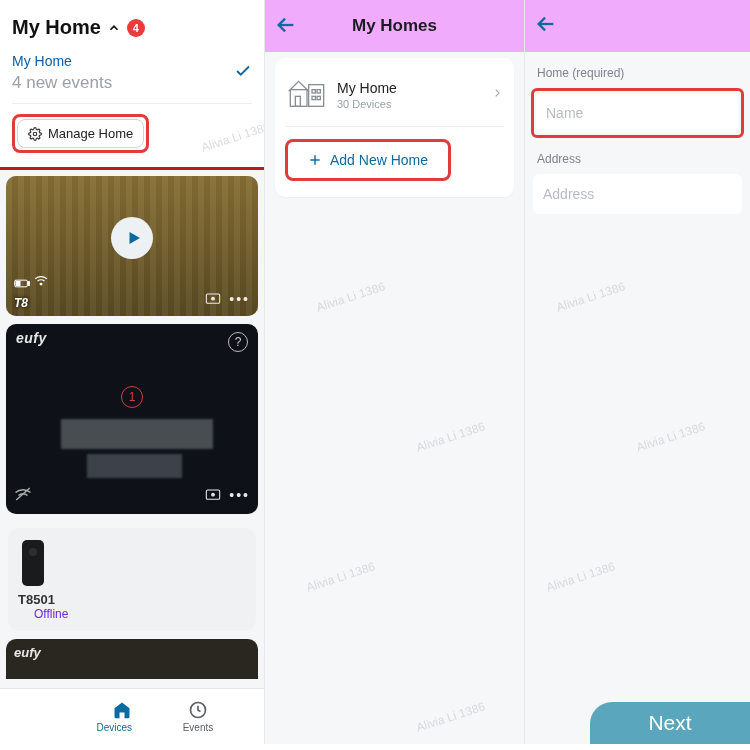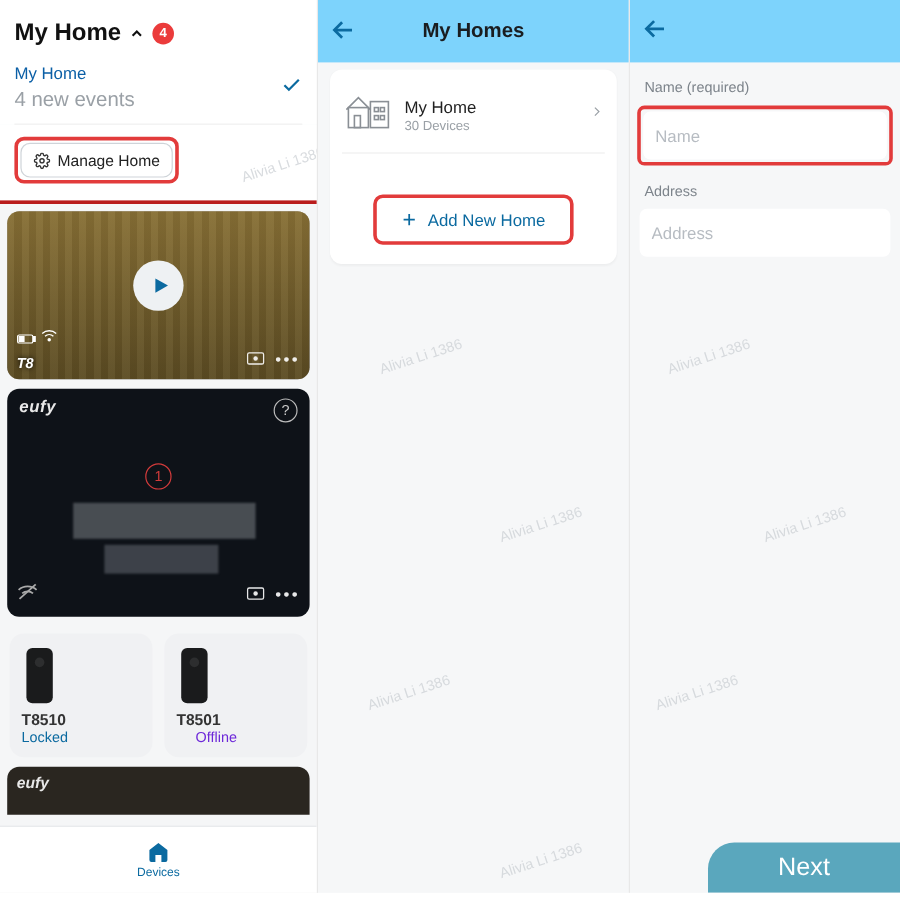--- a/index.html
+++ b/index.html
@@ -45,34 +45,34 @@
   .tile .dev::after{ content:""; position:absolute; left:50%; top:8px; transform:translateX(-50%); width:8px;height:8px;background:#2d2e2f;border-radius:50%; }
   .tile .nm { font-size:13px; font-weight:600; color:#333; }
   .tile .st-lock { font-size:12px; color:#0b6aa0; }
   .tile .st-off { font-size:12px; color:#6d28d9;margin-left:16px; }
 
   .cam3 { margin:8px 6px 0; height:40px; border-radius:10px 10px 0 0; background:#2a2620; position:relative; overflow:hidden; }
   .cam3 .brand { position:absolute; left:8px; top:6px; color:#e8e8e8; font-size:13px; font-style:italic; font-weight:600; }
 
   .tabbar { position:absolute; left:0; right:0; bottom:0; height:56px; background:#fff; border-top:1px solid #e4e6e9; display:flex; }
   .tab { flex:1; display:flex; flex-direction:column; align-items:center; justify-content:center; gap:2px; font-size:10px; color:#5a6066; cursor:pointer; }
-  .tab.active { color:#0b6aa0; }
+  .tab.active { color:#0b6aa0;align-items:flex-end; }
   .tab svg { width:20px; height:20px; }
 
   
-  .hdr { display:flex; align-items:center; justify-content:center; height:52px; position:relative; background:#7dd3fc; }
+  .hdr { display:flex; align-items:center; justify-content:center; height:52px; position:relative; background:#f0abfc; }
   .hdr .back { position:absolute; left:10px; top:14px; color:#0b6aa0; cursor:pointer; }
   .hdr h2 { font-size:17px; font-weight:600; color:#1a1d20; }
   .card { margin:6px 10px 0; background:#fff; border-radius:10px; padding:12px 10px 16px; box-shadow:0 1px 2px rgba(0,0,0,.04); }
   .home-item { display:flex; align-items:center; gap:10px; padding:6px 2px 12px; border-bottom:1px solid #eee; cursor:pointer; }
   .home-item .txt .n { font-size:14px; color:#222; font-weight:500; }
   .home-item .txt .d { font-size:11px; color:#9aa0a6; margin-top:2px; }
   .home-item .chev { margin-left:auto; color:#9aa0a6; font-size:18px; }
   .house-ico svg { width:40px; height:34px; }
-  .add-wrap { margin-top:34px; display:flex; justify-content:center; }
+  .add-wrap { margin-top:12px; display:flex; justify-content:flex-start; }
   .add-btn { color:#0b6aa0; font-size:14px; background:none; border:none; display:flex; align-items:center; gap:8px; cursor:pointer; padding:8px 18px; }
   .red-outline { border:3px solid #e23b3b; border-radius:8px; padding:2px; }
 
   
   .c3 .label { font-size:12px; color:#7d848b; padding:14px 12px 8px; }
   .field-wrap { padding:0 8px; }
   .field { width:100%; background:#fff; border:none; border-radius:6px; padding:12px 10px; font-size:14px; color:#333; }
   .field::placeholder { color:#b7bcc2; }
   .name-redbox { border:3px solid #e23b3b; border-radius:6px; padding:2px; margin:0 6px; }
   .next { position:absolute; right:0; bottom:0; width:160px; height:42px; background:#5aa7bd; color:#fff; border:none; border-top-left-radius:22px; font-size:21px; cursor:pointer; }
@@ -170,40 +170,42 @@
           <path d="M2 8a15 15 0 0 1 20 0"></path>
           <path d="M6 12a9 9 0 0 1 12 0"></path>
           <line x1="3" y1="18" x2="21" y2="2"></line>
         </svg>
     </span>
   </div>
 
   <div class="tiles">
     <div class="tile">
       <div class="dev"></div>
-      <div class="nm">T8510</div>
-      <div class="st-lock">Locked</div>
-    </div>
-    <div class="tile">
-      <div class="dev"></div>
       <div class="nm">T8501</div>
       <div class="st-off">Offline</div>
     </div>
   </div>
 
   <div class="cam3">
     <div class="brand">eufy</div>
   </div>
 
   <div class="tabbar">
     <div class="tab active">
       <svg viewBox="0 0 24 24" fill="#0b6aa0">
           <path d="M3 10l9-7 9 7v10a2 2 0 0 1-2 2h-4v-7h-6v7H5a2 2 0 0 1-2-2z"></path>
         </svg>
       <span>Devices</span>
+    </div>
+    <div class="tab">
+      <svg viewBox="0 0 24 24" fill="none" stroke="#5a6066" stroke-width="2">
+          <circle cx="12" cy="12" r="9"></circle>
+          <polyline points="12 7 12 12 15 14"></polyline>
+        </svg>
+      <span>Events</span>
     </div>
   </div>
 
   <span class="wm" style="left:200px; top:130px;">Alivia Li 1386</span>
 </div>
 
 <div class="col c2">
   <div class="hdr">
     <span class="back">
       <svg width="22" height="22" viewBox="0 0 24 24" fill="none" stroke="#0b6aa0" stroke-width="2.5">
@@ -261,21 +263,21 @@
 <div class="col c3">
   <div class="hdr" style="justify-content:flex-start; padding-left:10px;">
     <span class="back" style="position:static;">
       <svg width="22" height="22" viewBox="0 0 24 24" fill="none" stroke="#0b6aa0" stroke-width="2.5">
           <line x1="20" y1="12" x2="4" y2="12"></line>
           <polyline points="11 5 4 12 11 19"></polyline>
         </svg>
     </span>
   </div>
 
-  <div class="label">Name (required)</div>
+  <div class="label">Home (required)</div>
   <div class="name-redbox">
     <input class="field" placeholder="Name" style="">
   </div>
 
   <div class="label">Address</div>
   <div class="field-wrap">
     <input class="field" placeholder="Address" style="">
   </div>
 
   <button class="next">

